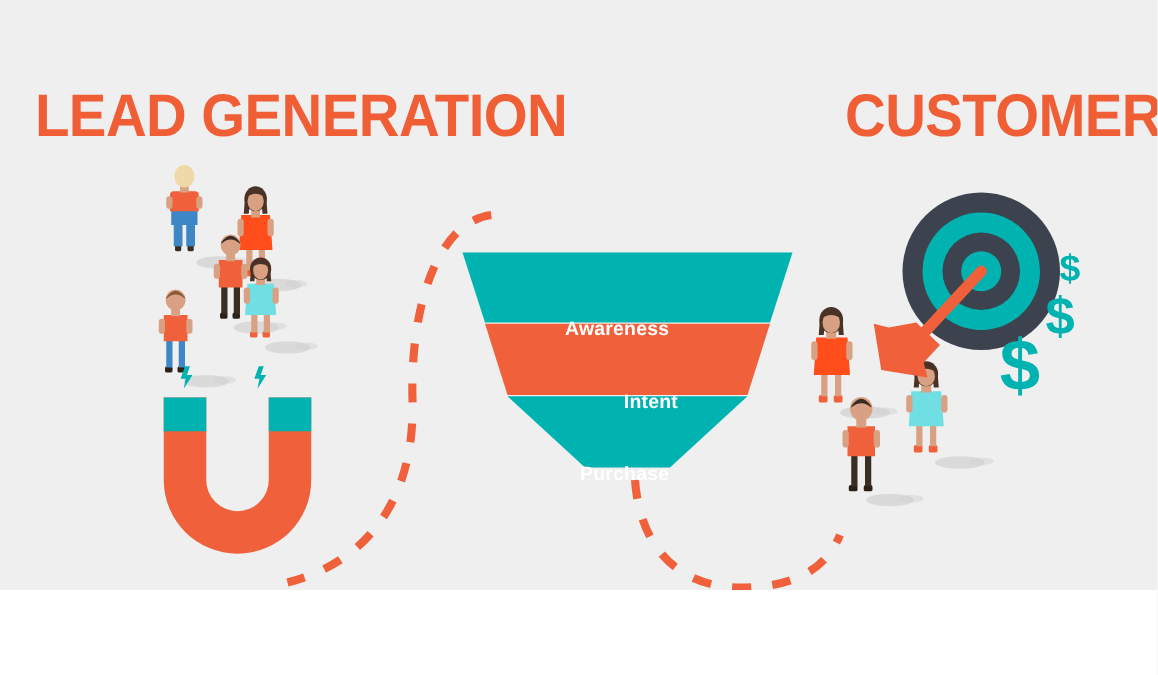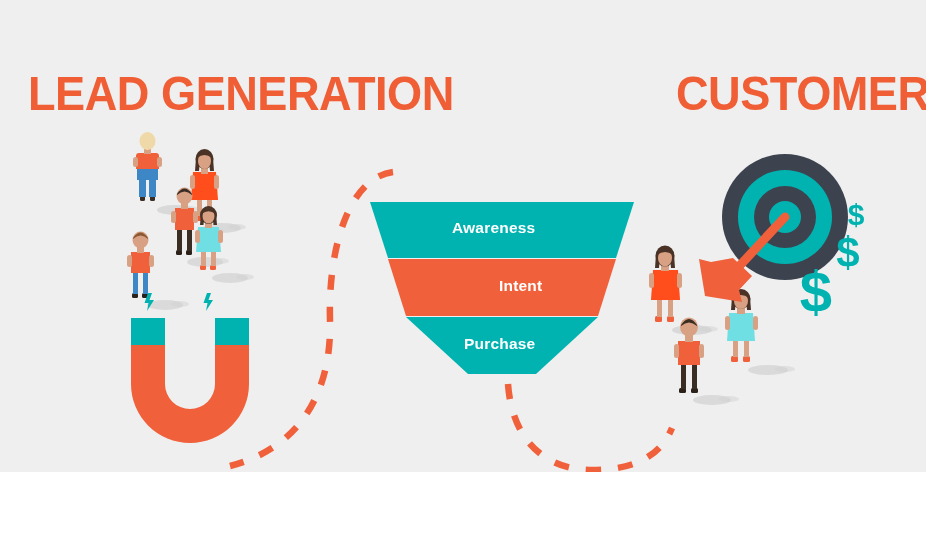--- a/index.html
+++ b/index.html
@@ -39,20 +39,21 @@
     height: 540px;
   }
   .funnel-label {
     position: absolute;
     color: #ffffff;
     font-weight: bold;
     font-size: 15.5px;
     letter-spacing: 0.2px;
     white-space: nowrap;
     text-align: left;
+    margin-top: 36px;
   }
   #label-awareness { left: 452px; top: 219px; }
   #label-intent    { left: 499px; top: 277px; }
   #label-purchase  { left: 464px; top: 335px; }
 </style>
 </head>
 <body>
 
 <div id="stage">
 

